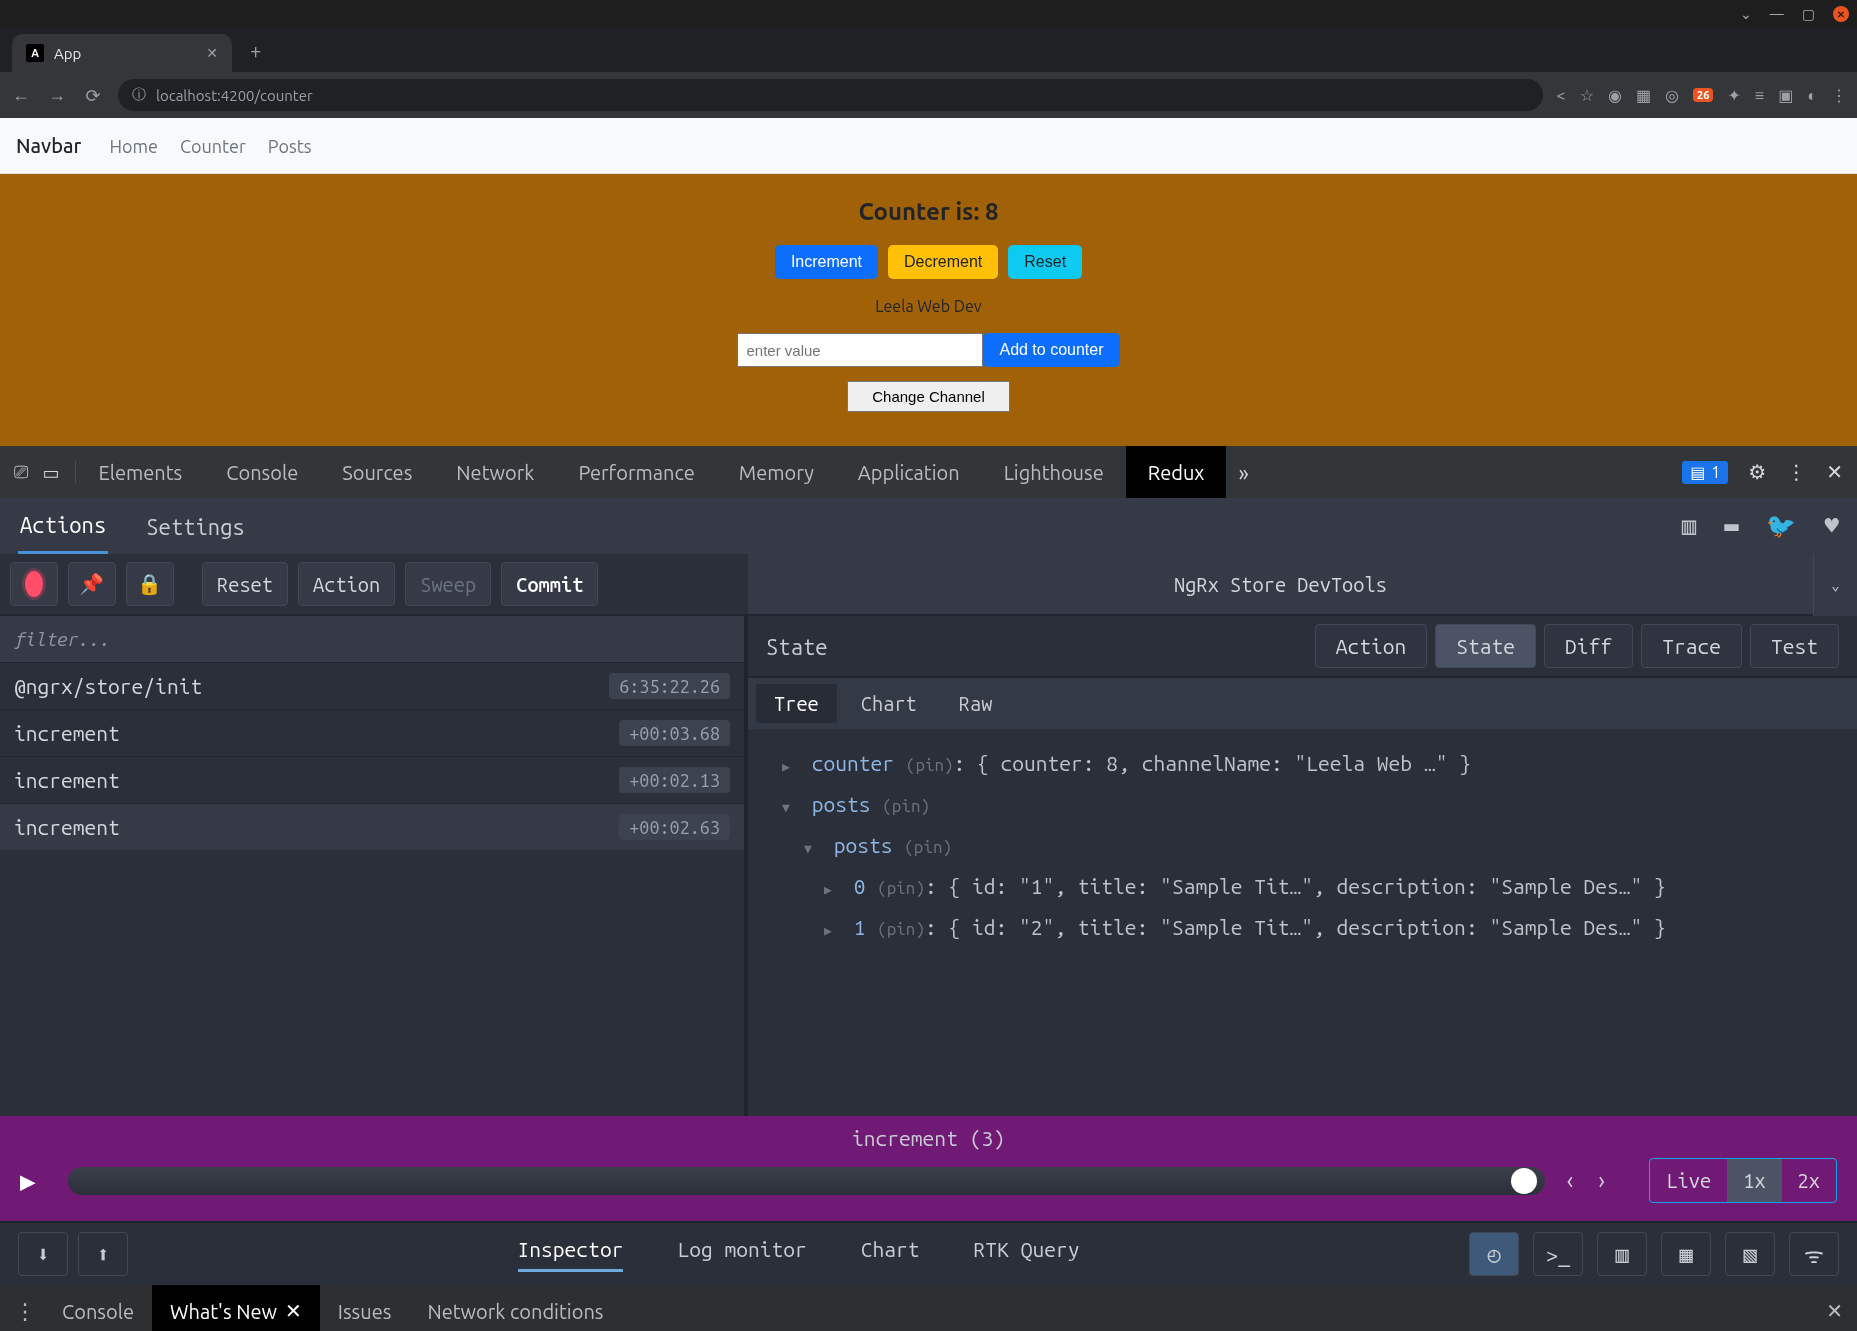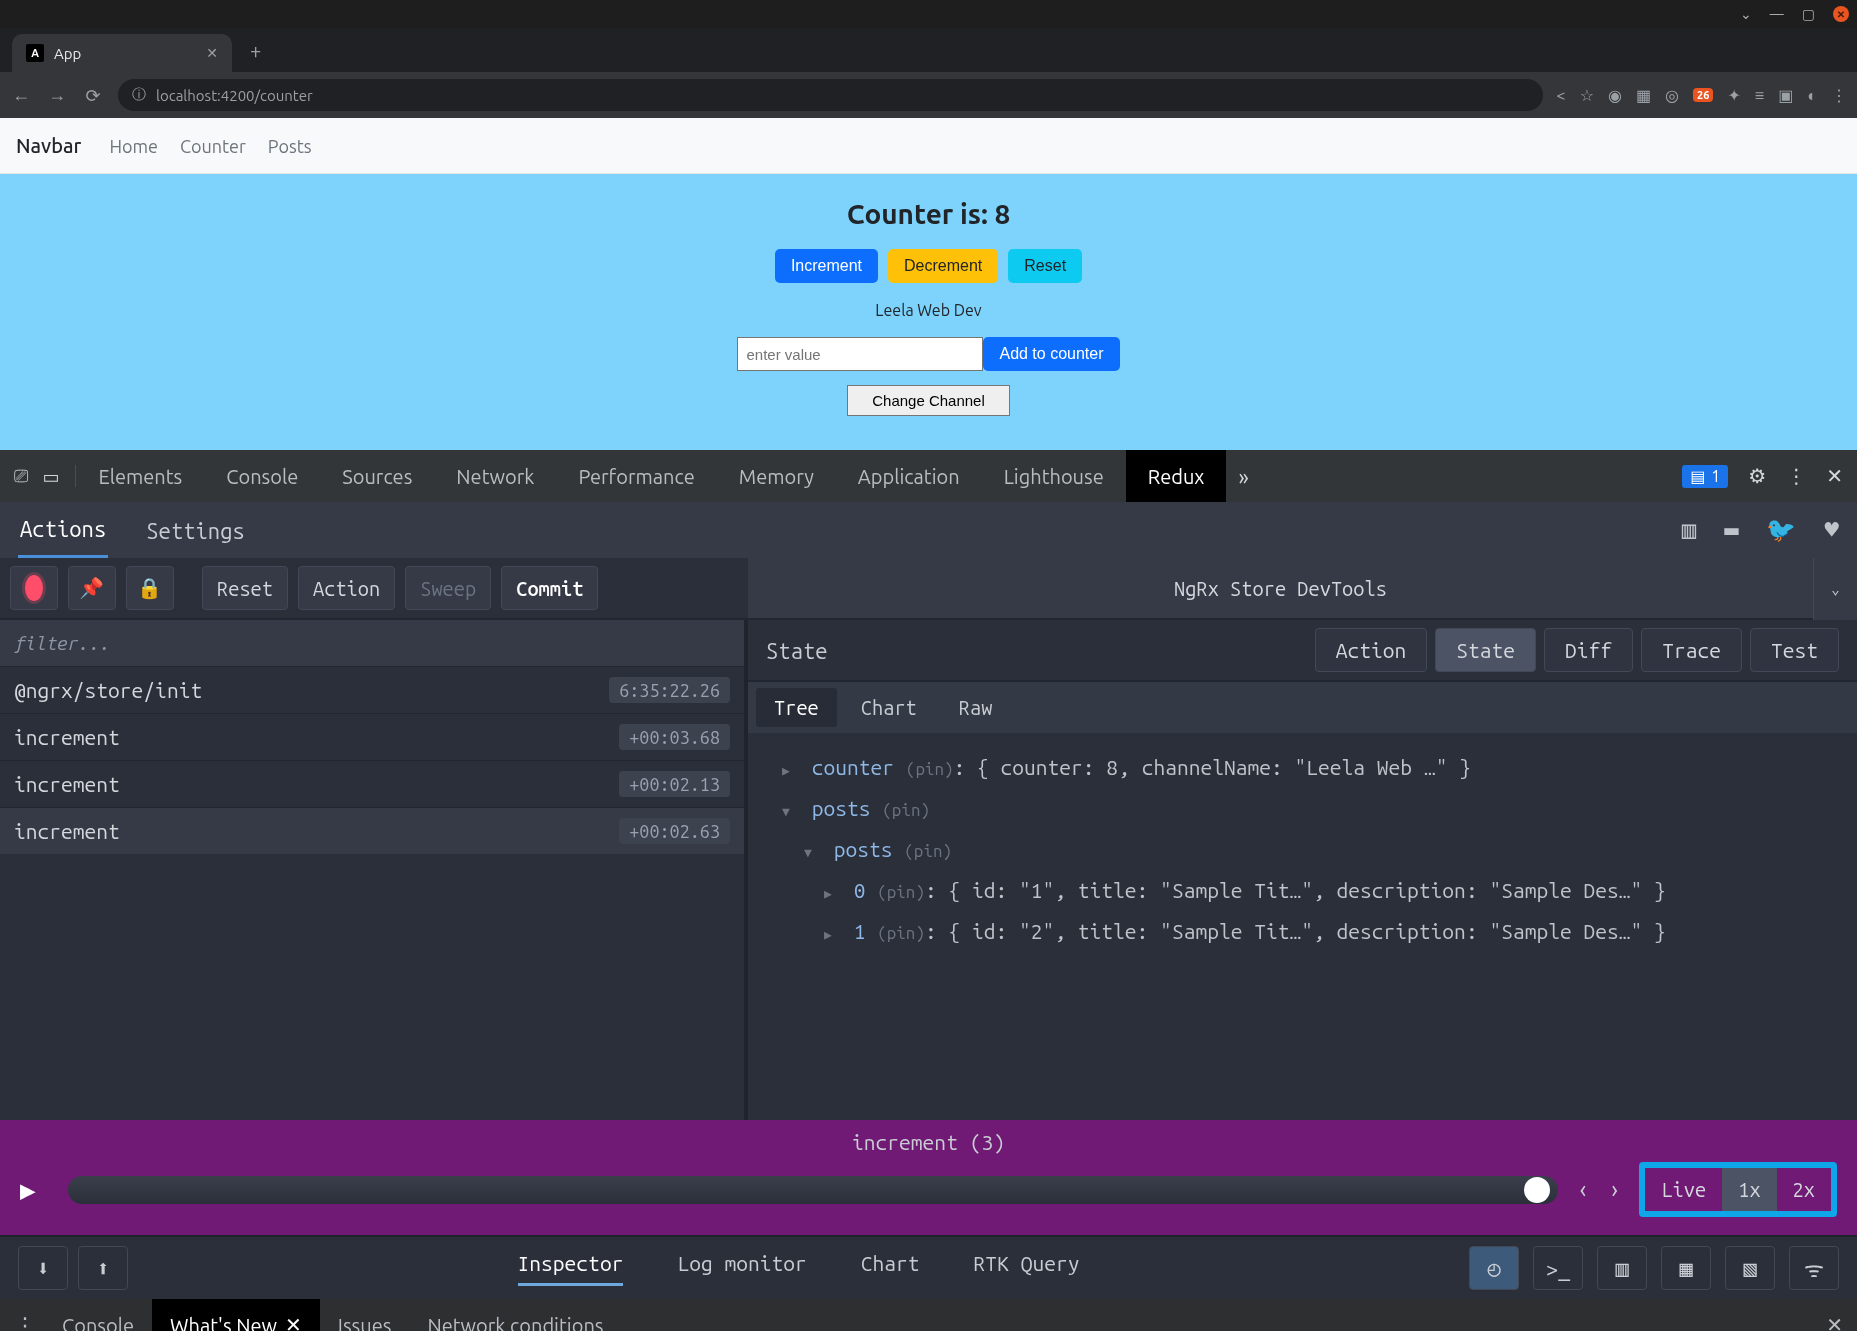--- a/index.html
+++ b/index.html
@@ -16,26 +16,26 @@
 .tab .close-tab { margin-left:auto; color:#9aa0a6; font-size:14px; }
 .newtab { color:#9aa0a6; font-size:20px; padding:0 12px; align-self:center; }
 .navbar-row { display:flex; align-items:center; height:46px; background:#35363a; padding:0 10px; gap:14px; color:#9aa0a6; }
 .nav-icon { font-size:18px; width:22px; text-align:center; cursor:pointer; }
 .addressbar { flex:1; display:flex; align-items:center; background:#202124; border-radius:20px; height:32px; padding:0 14px; color:#9aa0a6; font-size:15px; gap:10px; }
 .addressbar .info-icon { font-size:14px; }
 .ext-icons { display:flex; gap:14px; align-items:center; font-size:16px; color:#9aa0a6; }
 .ext-badge { background:#e95420;border-radius:4px;padding:1px 4px;font-size:11px;color:#fff;font-weight:bold; }
 
 
-.page { background:#7dd3fc; }
+.page { background:#a16207; }
 .app-navbar { background:#f8f9fa; height:56px; display:flex; align-items:center; padding:0 16px; gap:22px; font-size:18px; color:#6c757d; border-bottom:1px solid #e5e5e5; }
 .app-navbar .brand { color:#212529; font-weight:500; font-size:20px; margin-right:6px; }
 .app-navbar .link { cursor:pointer; }
 .app-main { padding:24px 0 34px; text-align:center; color:#212529; }
-.counter-title { font-size:28px; font-weight:700; margin-bottom:20px; }
+.counter-title { font-size:24px; font-weight:700; margin-bottom:20px; }
 .btn-row { display:flex; justify-content:center; gap:10px; margin-bottom:18px; }
 .btn { border:none; border-radius:5px; padding:8px 16px; font-size:16px; cursor:pointer; }
 .btn-primary { background:#0d6efd;color:#fff; }
 .btn-warning { background:#ffc107;color:#212529; }
 .btn-info { background:#0dcaf0;color:#212529; }
 .channel { font-size:16px; margin-bottom:18px; }
 .add-row { display:flex; justify-content:center; gap:0; margin-bottom:14px; }
 .text-input { width:246px; height:34px; padding:4px 8px; font-size:15px; border:1px solid #767676; background:#fff; }
 .btn-add { border-radius:5px; }
 .change-row { display:flex; justify-content:center; }
@@ -98,21 +98,21 @@
 .chev-btn { width:44px; display:flex; align-items:center; justify-content:center; border-left:1px solid #424856; cursor:pointer; }
 
 
 .playbar { background:#701a75; padding:10px 0 4px; }
 .play-title { text-align:center; font-family:"Ubuntu Mono",monospace; font-size:21px; color:#c9cdd3; margin-bottom:8px; }
 .play-row { display:flex; align-items:center; gap:18px; padding:0 20px 14px; }
 .play-icon { width:30px; font-size:26px; color:#fff; cursor:pointer; }
 .slider { flex:1; height:28px; background:linear-gradient(#3a3f4b,#2a2f3a); border-radius:14px; position:relative; }
 .slider-thumb { position:absolute; right:8px; top:50%; transform:translateY(-50%); width:26px;height:26px;border-radius:50%;background:#fff; }
 .step-ic { font-size:24px; color:#c9cdd3; cursor:pointer; }
-.speed-group { display:flex; border:6px solid #0ea5e9; border-radius:4px; overflow:hidden; }
+.speed-group { display:flex; border:1px solid #0ea5e9; border-radius:4px; overflow:hidden;margin-left:23px; }
 .speed { padding:10px 16px; font-size:20px; color:#d4d7dc; cursor:pointer; }
 .speed.active { background:#4b5364; }
 
 
 .toolrow { background:#2a2f3a; height:64px; display:flex; align-items:center; padding:0 18px; gap:18px; border-top:2px solid #1f232c; }
 .tool-ic-box { border:1px solid #424856; border-radius:4px; width:50px; height:44px; display:flex; align-items:center; justify-content:center; font-size:22px; color:#c9cdd3; cursor:pointer; }
 .tool-ic-box.active { background:#3d5a7a; }
 .bottom-tabs { display:flex; gap:54px; font-size:21px; color:#c9cdd3; margin:4px auto; }
 .bottom-tabs .bt { cursor:pointer; padding-bottom:8px; }
 .bottom-tabs .bt.active { color:#fff; border-bottom:3px solid #6fa8dc; }

